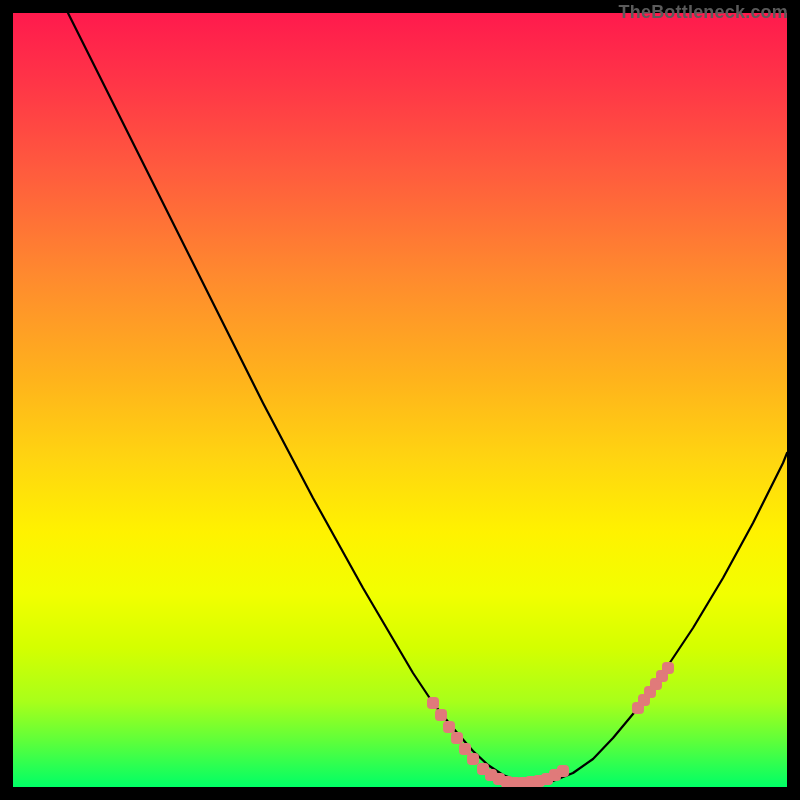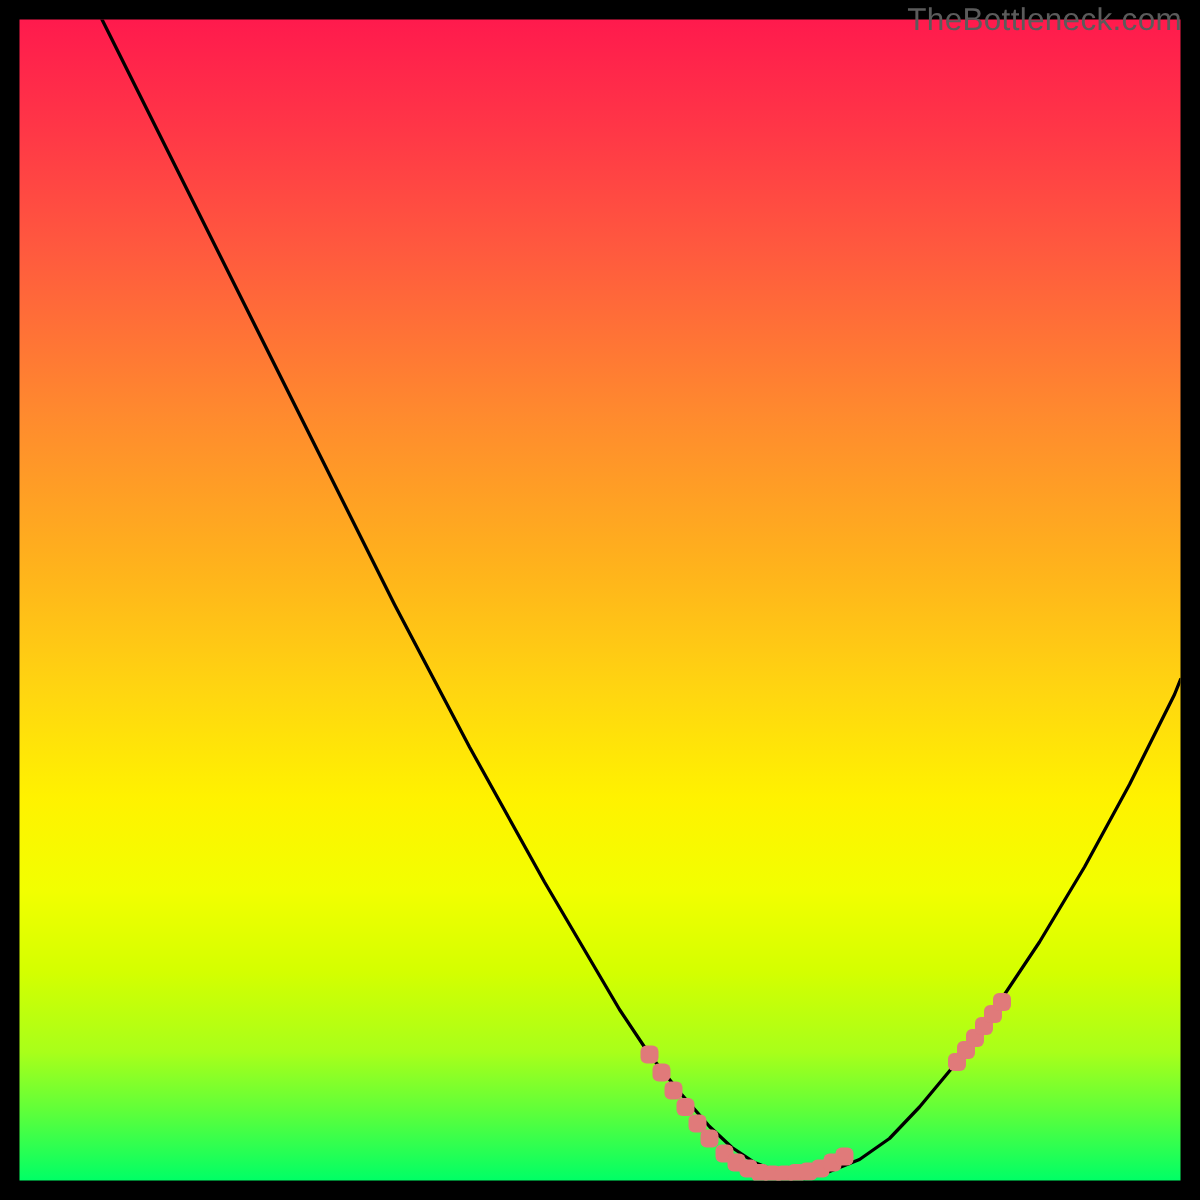--- a/index.html
+++ b/index.html
@@ -29,22 +29,22 @@
       #d4ff00 82%,
       #a8ff1a 89%,
       #5fff3a 94%,
       #00ff66 100%);
   }
   .watermark {
     position: absolute;
     top: 2px;
     right: 12px;
     color: #5b5b5b;
-    font-size: 21px;
-    font-weight: 400;
+    font-size: 18px;
+    font-weight: 700;
     letter-spacing: 0.2px;
     user-select: none;
   }
   svg.curve {
     position: absolute;
     left: 0;
     top: 0;
     width: 774px;
     height: 774px;
   }

